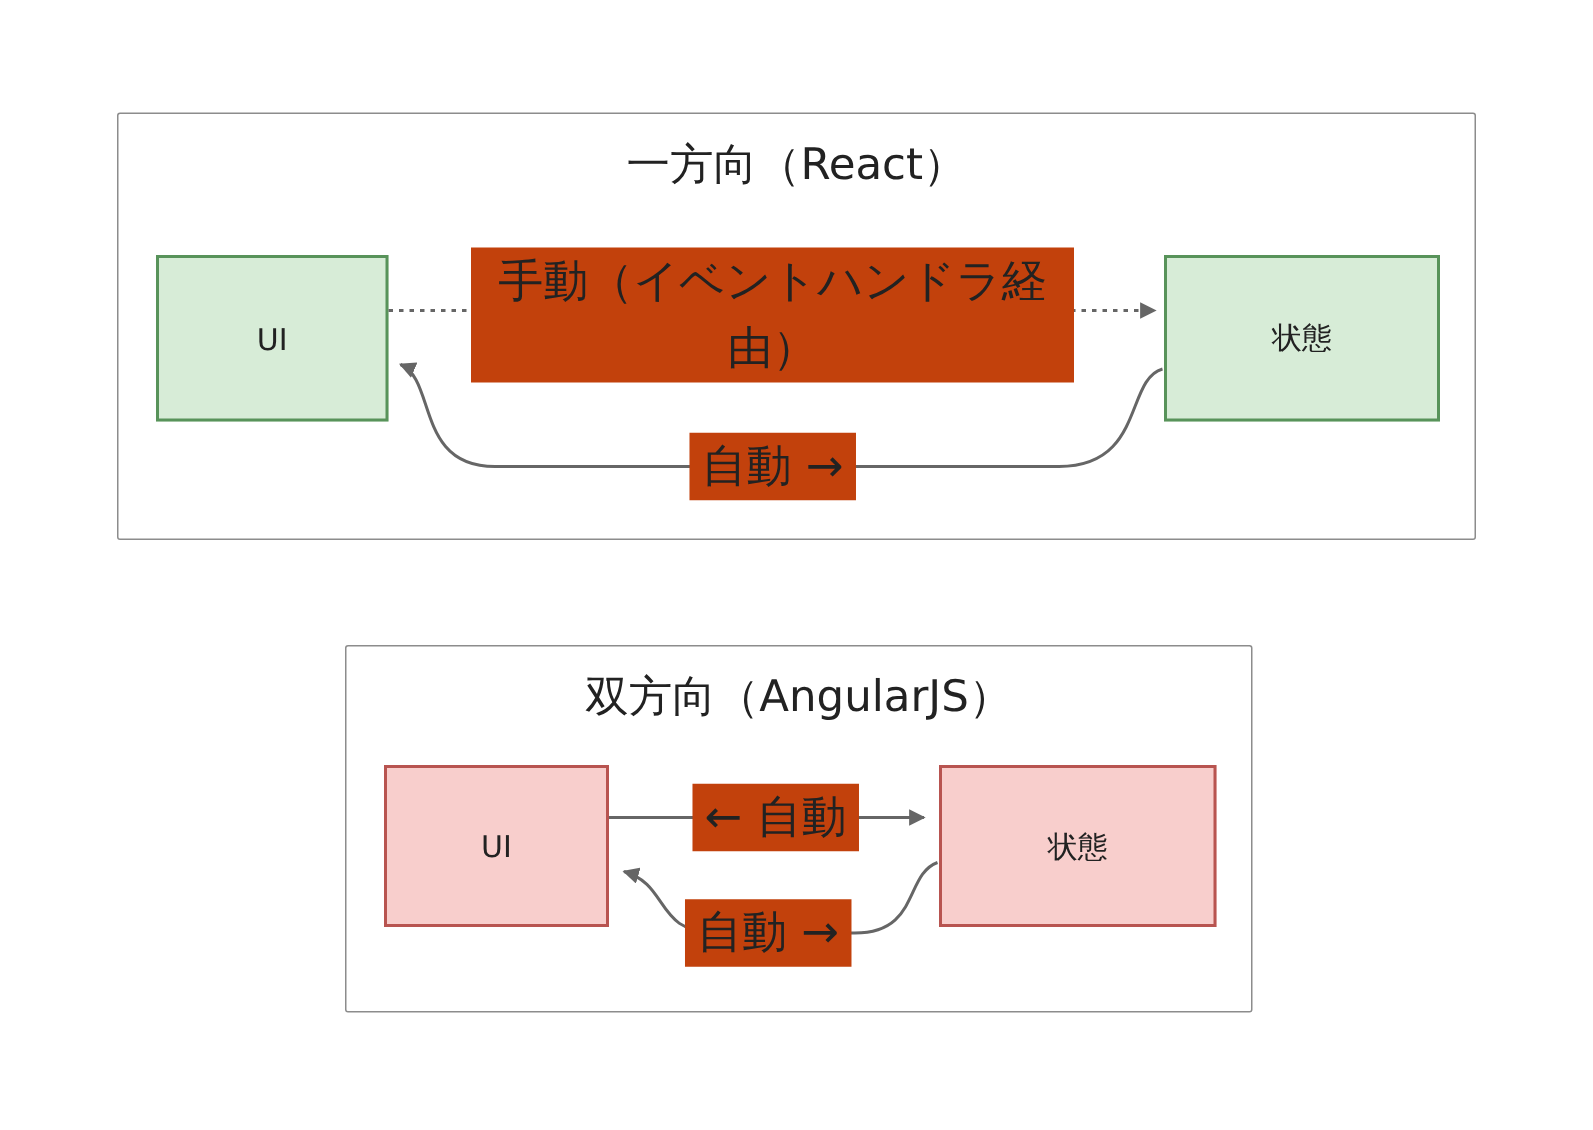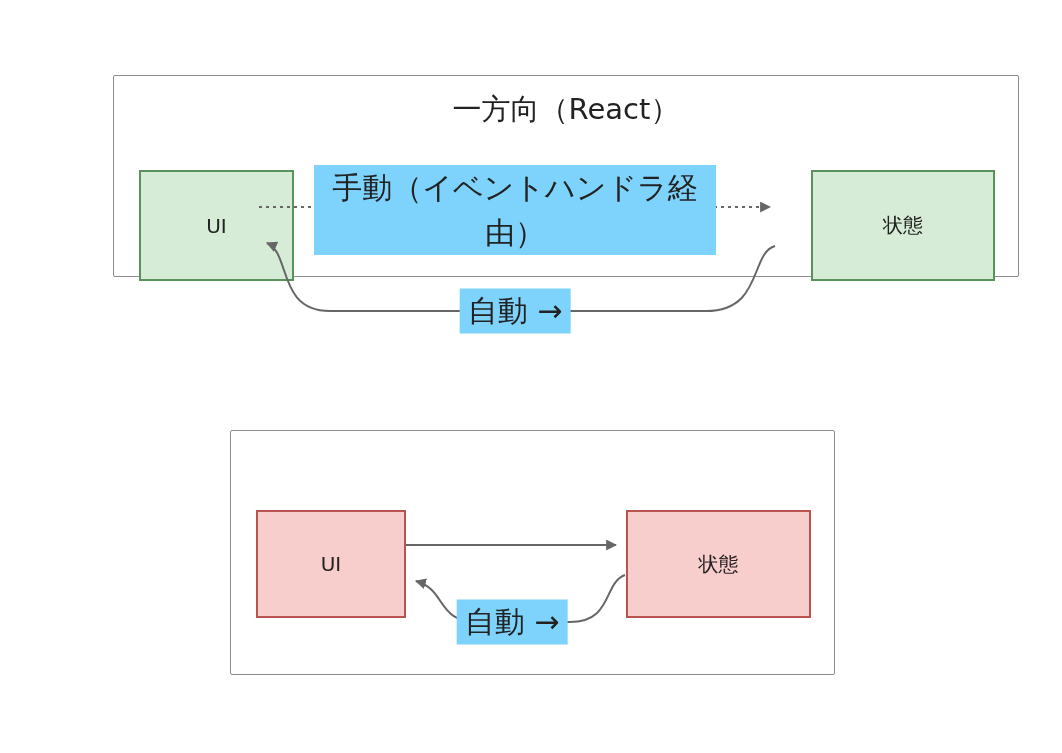--- a/index.html
+++ b/index.html
@@ -22,21 +22,21 @@
     width:1062px;height:753px;
     background:#ffffff;
     overflow:hidden;
   }
   .frame{
     position:absolute;
     background:#ffffff;
     border:1px solid var(--frame-border);
     border-radius:2px;
   }
-  #frame-react{left:78px;top:75px;width:906px;height:202px;margin-left:35px;}
+  #frame-react{left:78px;top:75px;width:906px;height:285px;}
   #frame-angular{left:230px;top:430px;width:605px;height:245px;}
   .frame-title{
     position:absolute;
     left:0;right:0;top:14px;
     text-align:center;
     font-size:29px;
     color:var(--text);
   }
   .node{
     position:absolute;
@@ -56,21 +56,21 @@
   }
   #edges-svg path.edge{
     fill:none;
     stroke:var(--arrow);
     stroke-width:2;
   }
   #edges-svg path.dashed{stroke-dasharray:3 4;}
   .edge-label{
     position:absolute;
     transform:translate(-50%,-50%);
-    background:#7dd3fc;
+    background:#c2410c;
     font-size:30px;
     padding:2px 8px;
     white-space:nowrap;
     color:var(--text);
     z-index:3;
   }
   .edge-label.block{
     transform:translateX(-50%);
     white-space:normal;
     width:402px;
@@ -84,20 +84,21 @@
 
 <div id="stage">
 
   <div class="frame" id="frame-react">
     <div class="frame-title">一方向（React）</div>
     <div class="node green" id="node-ui-react">UI</div>
     <div class="node green" id="node-state-react">状態</div>
   </div>
 
   <div class="frame" id="frame-angular">
+    <div class="frame-title">双方向（AngularJS）</div>
     <div class="node red" id="node-ui-angular">UI</div>
     <div class="node red" id="node-state-angular">状態</div>
   </div>
 
   <svg id="edges-svg" viewBox="0 0 1062 753">
     <defs>
       <marker id="arrowhead" viewBox="0 0 10 10" refX="9" refY="5" markerWidth="11" markerHeight="11" markerUnits="userSpaceOnUse" orient="auto">
         <path d="M0,0 L10,5 L0,10 z" fill="#666666"></path>
       </marker>
     </defs>
@@ -106,15 +107,16 @@
 
     <path class="edge" d="M 775 246 C 750 253, 763 311, 706 311 L 330 311 C 277 311, 291 253, 267 243" marker-end="url(#arrowhead)"></path>
 
     <path class="edge" d="M 406 545 L 616 545" marker-end="url(#arrowhead)"></path>
 
     <path class="edge" d="M 625 575 C 603 583, 613 622, 570 622 L 478 622 C 436 622, 447 590, 416 581" marker-end="url(#arrowhead)"></path>
   </svg>
 
   <div class="edge-label block" style="left:515px;top:165px;">手動（イベントハンドラ経由）</div>
   <div class="edge-label" style="left:515px;top:311px;">自動 →</div>
+  <div class="edge-label" style="left:517px;top:545px;">← 自動</div>
   <div class="edge-label" style="left:512px;top:622px;">自動 →</div>
 
 </div>
 
 </body></html>

